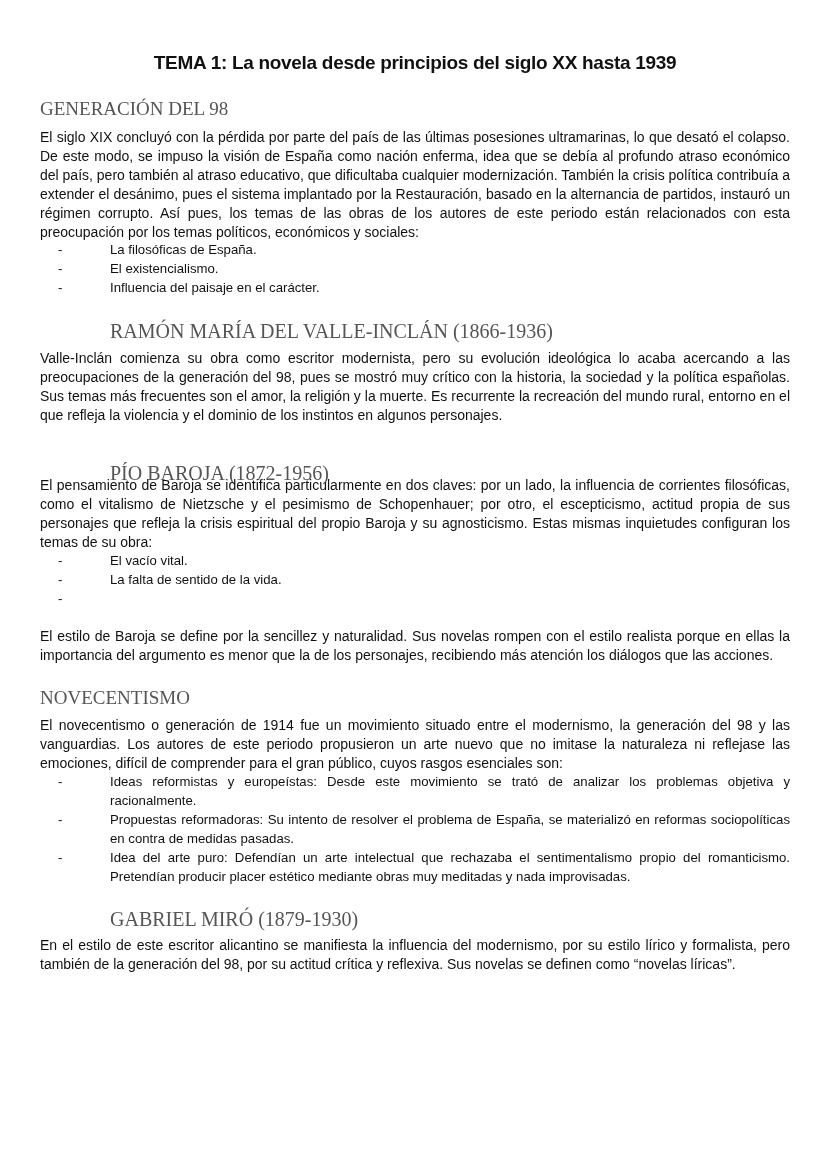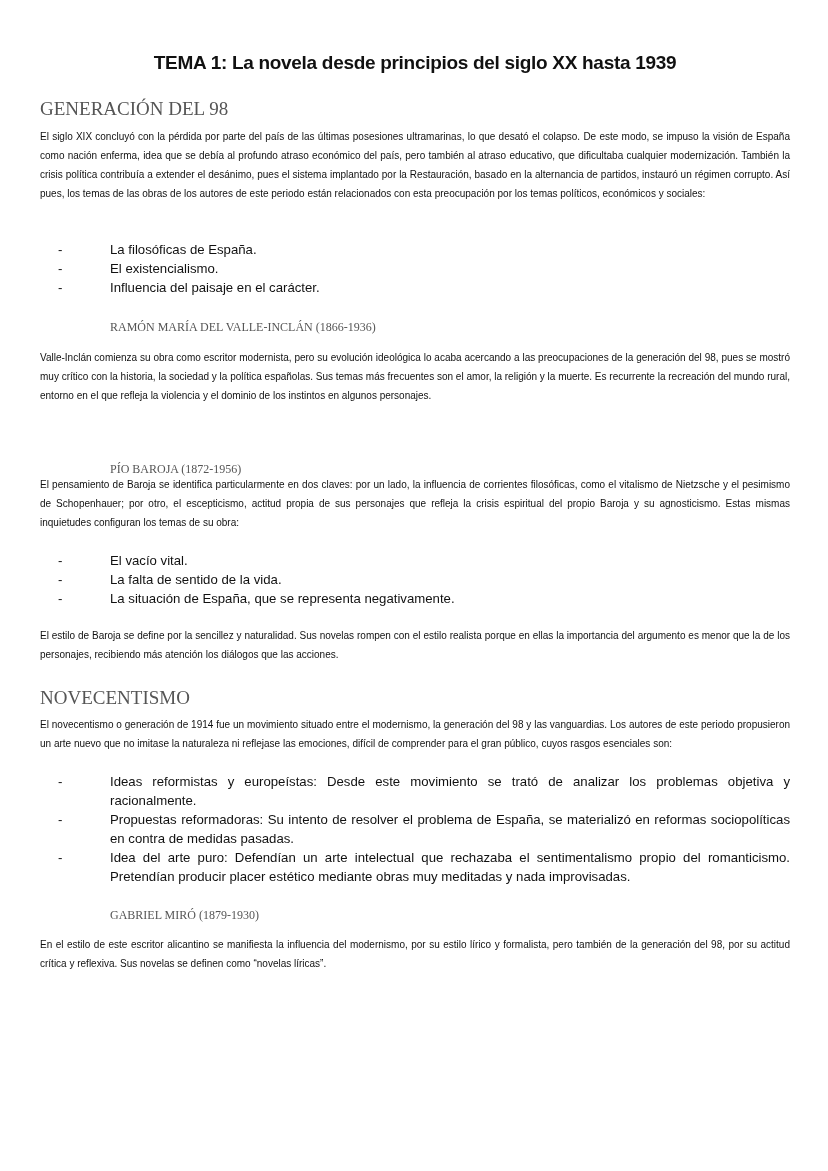--- a/index.html
+++ b/index.html
@@ -10,26 +10,26 @@
     font-family: Liberation Sans, sans-serif; font-weight: bold; font-size: 19px;
     color: #111; letter-spacing: -0.3px; margin: 0;
   }
   .h2 {
     position: absolute; left: 0;
     font-family: "Liberation Serif", serif; font-size: 19px; color: #555;
     margin: 0; font-weight: normal;
   }
   .h3 {
     position: absolute; left: 70px;
-    font-family: "Liberation Serif", serif; font-size: 12px; color: #555;
+    font-family: "Liberation Serif", serif; font-size: 20px; color: #555;
     margin: 0; font-weight: normal;
   }
   .p {
     position: absolute; left: 0; width: 750px; margin: 0;
-    font-family: "Liberation Sans", sans-serif; font-size: 10px;
+    font-family: "Liberation Sans", sans-serif; font-size: 14px;
     line-height: 18.9px; color: #111; text-align: justify;
   }
   .list {
     position: absolute; left: 0; width: 750px; margin: 0; padding: 0; list-style: none;
     font-family: "Liberation Sans", sans-serif; font-size: 13.2px;
     line-height: 18.9px; color: #111;
   }
   .list li { position: relative; padding-left: 70px; text-align: justify; }
   .list li .dash { position: absolute; left: 18px; top: 0; }
 </style>
@@ -48,21 +48,21 @@
   </ul>
 
   <h3 class="h3" style="top:320px">RAMÓN MARÍA DEL VALLE-INCLÁN (1866-1936)</h3>
   <p class="p" style="top:349px">Valle-Inclán comienza su obra como escritor modernista, pero su evolución ideológica lo acaba acercando a las preocupaciones de la generación del 98, pues se mostró muy crítico con la historia, la sociedad y la política españolas. Sus temas más frecuentes son el amor, la religión y la muerte. Es recurrente la recreación del mundo rural, entorno en el que refleja la violencia y el dominio de los instintos en algunos personajes.</p>
 
   <h3 class="h3" style="top:462px">PÍO BAROJA (1872-1956)</h3>
   <p class="p" style="top:476px">El pensamiento de Baroja se identifica particularmente en dos claves: por un lado, la influencia de corrientes filosóficas, como el vitalismo de Nietzsche y el pesimismo de Schopenhauer; por otro, el escepticismo, actitud propia de sus personajes que refleja la crisis espiritual del propio Baroja y su agnosticismo. Estas mismas inquietudes configuran los temas de su obra:</p>
   <ul class="list" style="top:552px">
     <li><span class="dash">-</span><span>El vacío vital.</span></li>
     <li><span class="dash">-</span><span>La falta de sentido de la vida.</span></li>
-    <li><span class="dash">-</span><span>La situación de España, que se representa negativamente.</span></li>
+    <li><span class="dash">-</span></li>
   </ul>
   <p class="p" style="top:627px">El estilo de Baroja se define por la sencillez y naturalidad. Sus novelas rompen con el estilo realista porque en ellas la importancia del argumento es menor que la de los personajes, recibiendo más atención los diálogos que las acciones.</p>
 
   <h2 class="h2" style="top:687px">NOVECENTISMO</h2>
   <p class="p" style="top:716px">El novecentismo o generación de 1914 fue un movimiento situado entre el modernismo, la generación del 98 y las vanguardias. Los autores de este periodo propusieron un arte nuevo que no imitase la naturaleza ni reflejase las emociones, difícil de comprender para el gran público, cuyos rasgos esenciales son:</p>
   <ul class="list" style="top:773px">
     <li><span class="dash">-</span><span>Ideas reformistas y europeístas: Desde este movimiento se trató de analizar los problemas objetiva y racionalmente.</span></li>
     <li><span class="dash">-</span><span>Propuestas reformadoras: Su intento de resolver el problema de España, se materializó en reformas sociopolíticas en contra de medidas pasadas.</span></li>
     <li><span class="dash">-</span><span>Idea del arte puro: Defendían un arte intelectual que rechazaba el sentimentalismo propio del romanticismo. Pretendían producir placer estético mediante obras muy meditadas y nada improvisadas.</span></li>
   </ul>

